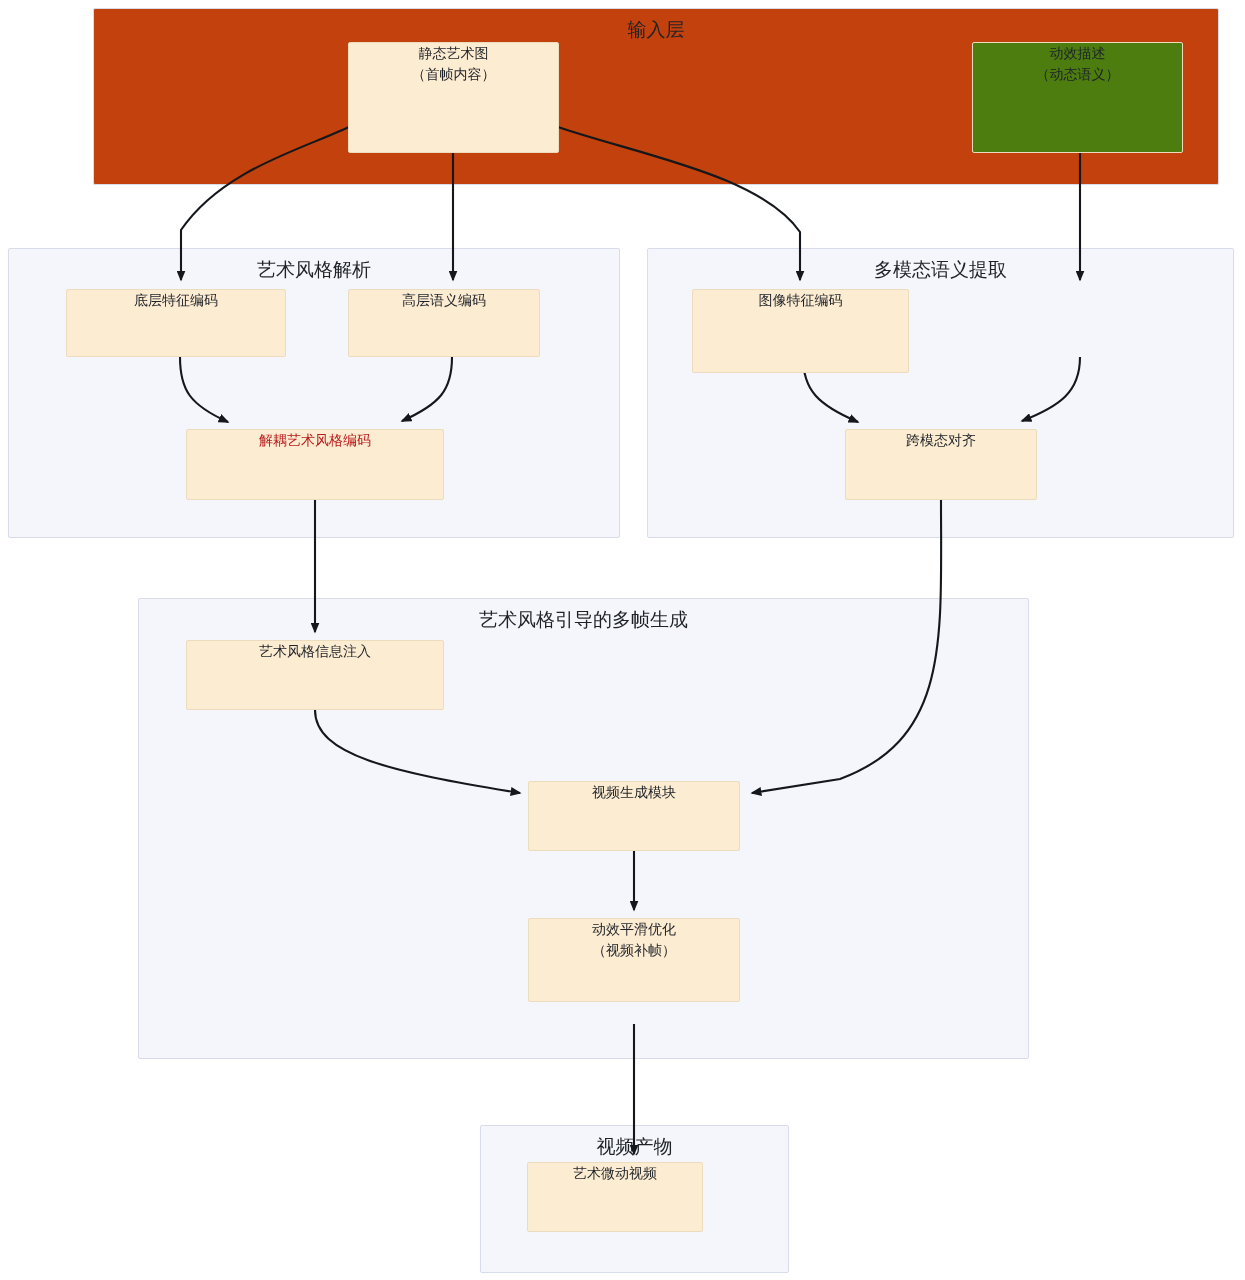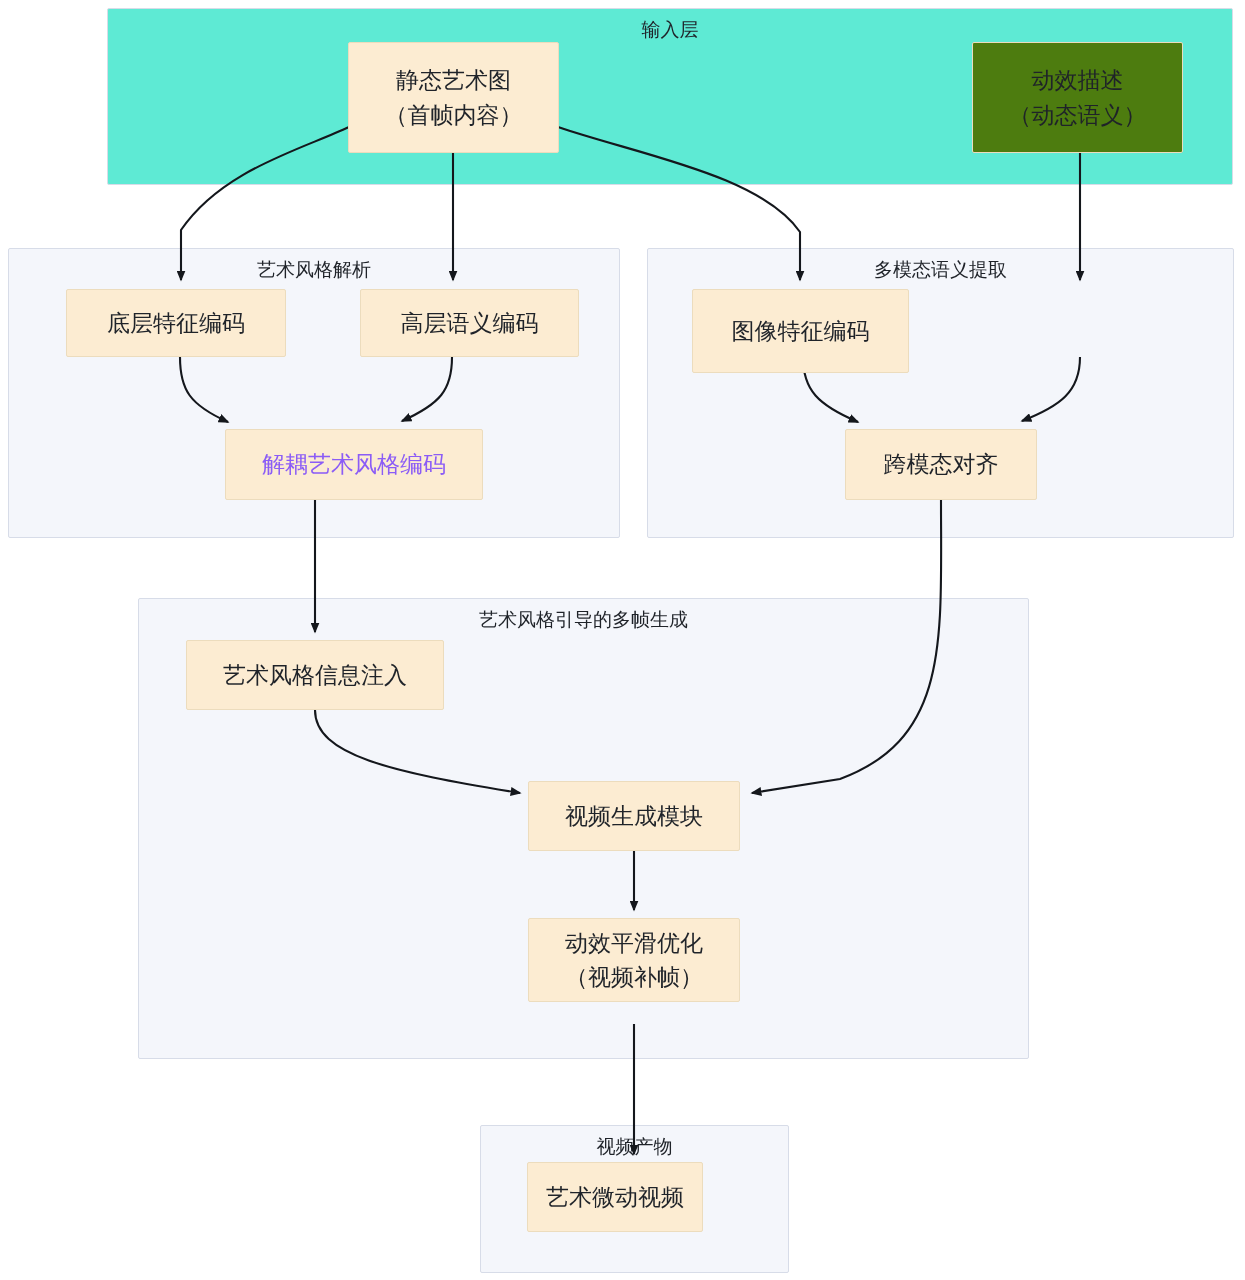--- a/index.html
+++ b/index.html
@@ -30,35 +30,35 @@
     line-height:1.2;
     white-space:nowrap;
   }
   .node{
     position:absolute;
     background:#fcecd2;
     border:1px solid #ecdcbd;
     border-radius:2px;
     box-sizing:border-box;
     display:flex;
-    align-items:center;
+    align-items:flex-start;
     justify-content:center;
     text-align:center;
     color:#1f2329;
-    font-size:23px;
+    font-size:14px;
     line-height:1.5;
   }
   .node .lbl{display:block;white-space:pre-line;}
 </style>
 </head>
 <body style="background: rgb(255, 255, 255);">
 
 <div id="canvas">
 
-  <div class="cluster" id="cl-input" style="left: 107px; top: 8px; width: 1126px; height: 177px; background: #5eead4; border-color: rgb(215, 220, 232);">
+  <div class="cluster" id="cl-input" style="left: 93px; top: 8px; width: 1126px; height: 177px; background: #c2410c; border-color: rgb(215, 220, 232);">
     <div class="cluster-label">输入层</div>
   </div>
   <div class="cluster" id="cl-style" style="left: 8px; top: 248px; width: 612px; height: 290px; background: rgb(244, 246, 251); border-color: rgb(215, 220, 232);">
     <div class="cluster-label">艺术风格解析</div>
   </div>
   <div class="cluster" id="cl-semantic" style="left: 647px; top: 248px; width: 587px; height: 290px; background: rgb(244, 246, 251); border-color: rgb(215, 220, 232);">
     <div class="cluster-label">多模态语义提取</div>
   </div>
   <div class="cluster" id="cl-generation" style="left: 138px; top: 598px; width: 891px; height: 461px; background: rgb(244, 246, 251); border-color: rgb(215, 220, 232);">
     <div class="cluster-label">艺术风格引导的多帧生成</div>
@@ -107,24 +107,24 @@
     <span class="lbl">静态艺术图
 （首帧内容）</span>
   </div>
   <div class="node" id="nd-n2" style="left: 972px; top: 42px; width: 211px; height: 111px; background: #4d7c0f; border-color: rgb(236, 220, 189); color: rgb(31, 35, 41);">
     <span class="lbl">动效描述
 （动态语义）</span>
   </div>
   <div class="node" id="nd-n3" style="left: 66px; top: 289px; width: 220px; height: 68px; background: rgb(252, 236, 210); border-color: rgb(236, 220, 189); color: rgb(31, 35, 41);">
     <span class="lbl">底层特征编码</span>
   </div>
-  <div class="node" id="nd-n4" style="left: 360px; top: 289px; width: 219px; height: 68px; background: rgb(252, 236, 210); border-color: rgb(236, 220, 189); color: rgb(31, 35, 41);">
+  <div class="node" id="nd-n4" style="left: 348px; top: 289px; width: 192px; height: 68px; background: rgb(252, 236, 210); border-color: rgb(236, 220, 189); color: rgb(31, 35, 41);">
     <span class="lbl">高层语义编码</span>
   </div>
-  <div class="node" id="nd-n5" style="left: 186px; top: 429px; width: 258px; height: 71px; background: rgb(252, 236, 210); border-color: rgb(236, 220, 189); color: #8b5cf6; margin-left: 39px;">
+  <div class="node" id="nd-n5" style="left: 186px; top: 429px; width: 258px; height: 71px; background: rgb(252, 236, 210); border-color: rgb(236, 220, 189); color: #b91c1c;">
     <span class="lbl">解耦艺术风格编码</span>
   </div>
   <div class="node" id="nd-n6" style="left: 692px; top: 289px; width: 217px; height: 84px; background: rgb(252, 236, 210); border-color: rgb(236, 220, 189); color: rgb(31, 35, 41);">
     <span class="lbl">图像特征编码</span>
   </div>
   <div class="node" id="nd-n9" style="left: 186px; top: 640px; width: 258px; height: 70px; background: rgb(252, 236, 210); border-color: rgb(236, 220, 189); color: rgb(31, 35, 41);">
     <span class="lbl">艺术风格信息注入</span>
   </div>
   <div class="node" id="nd-n8" style="left: 845px; top: 429px; width: 192px; height: 71px; background: rgb(252, 236, 210); border-color: rgb(236, 220, 189); color: rgb(31, 35, 41);">
     <span class="lbl">跨模态对齐</span>

